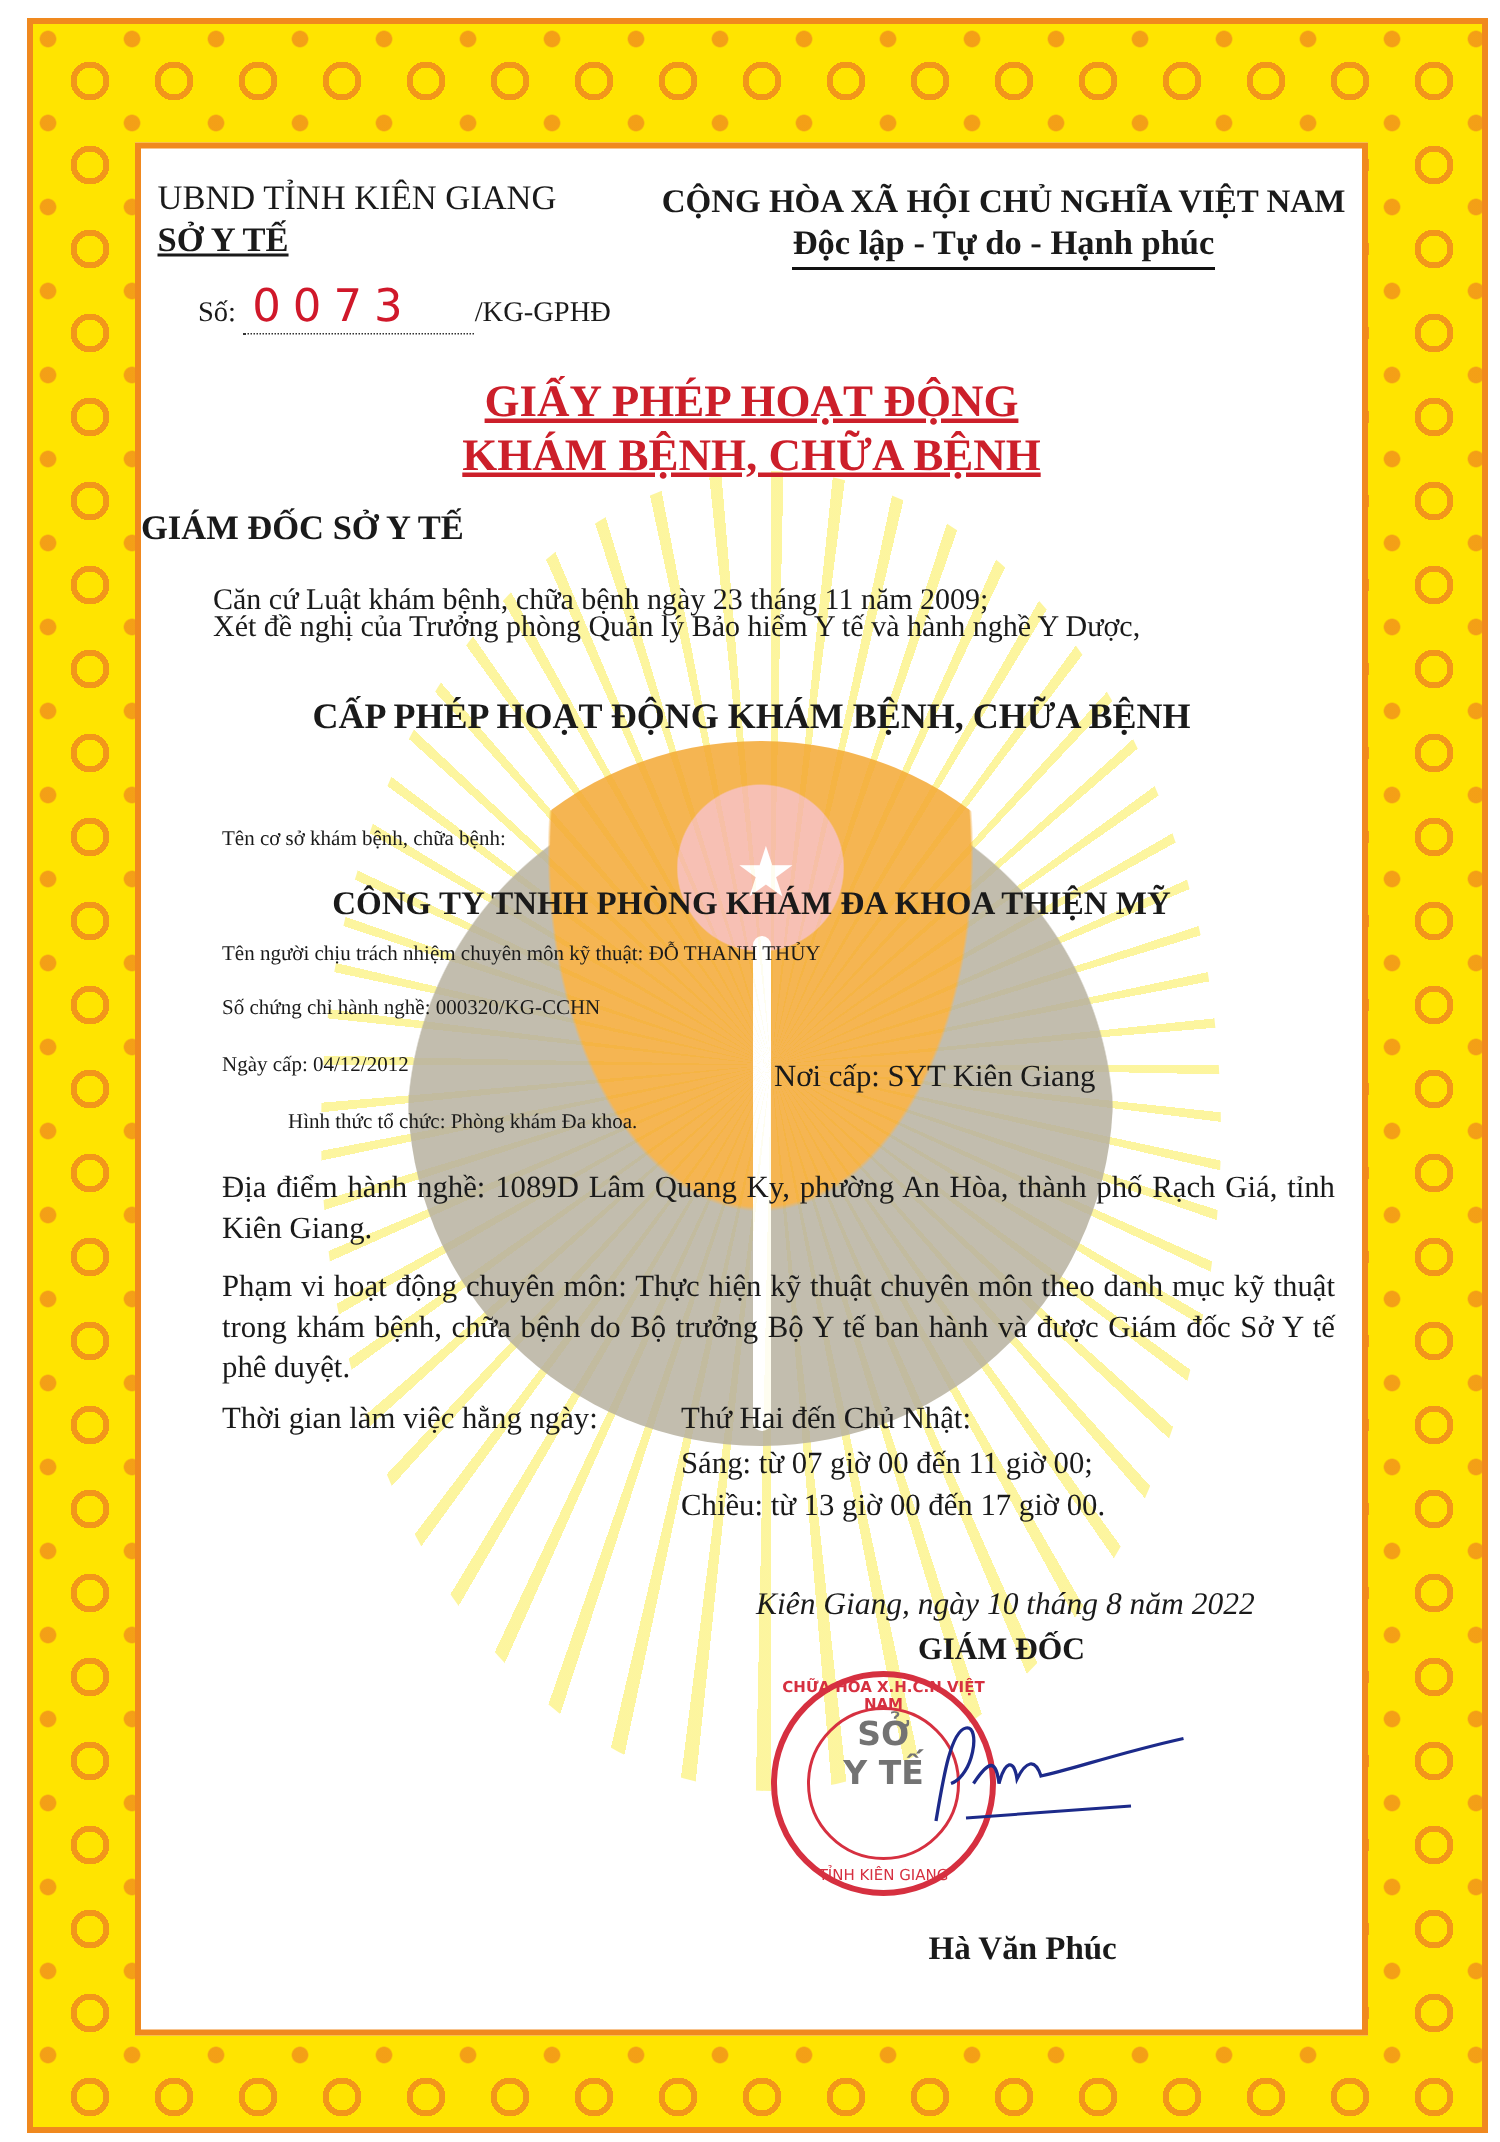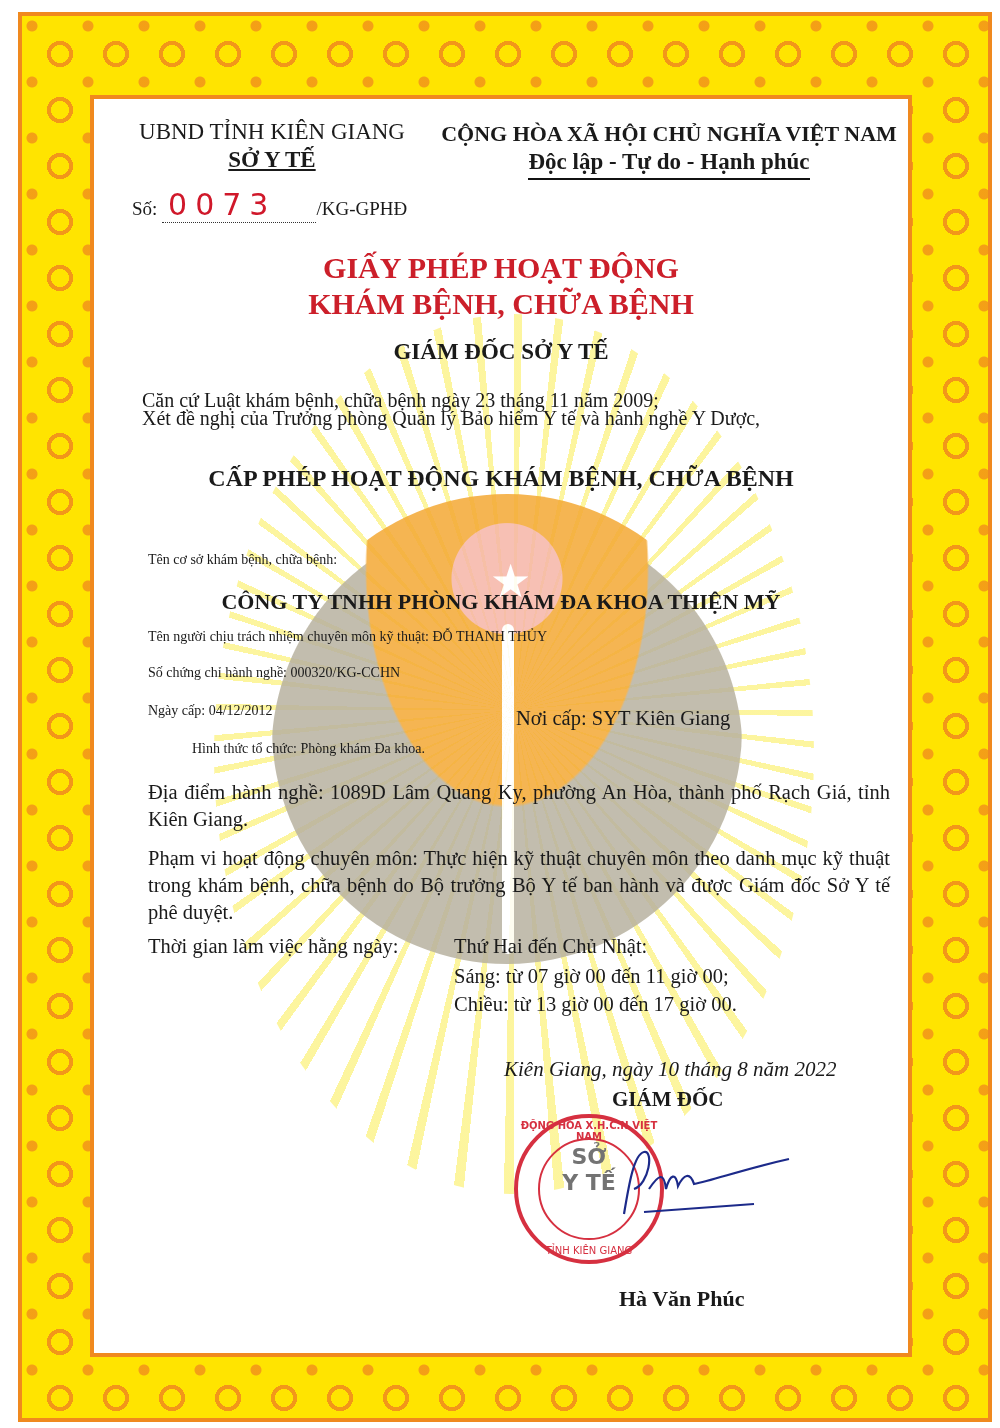--- a/index.html
+++ b/index.html
@@ -49,30 +49,30 @@
   }
   .emblem-star {
     position: absolute; left: 218px; top: 60px; font-size: 46px; color: #ffffff;
   }
   .caduceus {
     position: absolute; left: 230px; top: 130px; width: 12px; height: 330px;
     background: #ffffff; border-radius: 6px;
   }
   .content { position: absolute; left: 0; top: 0; width: 100%; height: 100%; }
 
-  .hdr-left { position: absolute; left: 28px; top: 20px; width: 300px; text-align: center; font-size: 23px; }
+  .hdr-left { position: absolute; left: 11px; top: 20px; width: 300px; font-size: 23px; }
   .hdr-left .dept { font-weight: bold; text-decoration: underline; margin-top: 2px; }
   .hdr-right { position: absolute; left: 340px; top: 22px; width: 470px; text-align: center; font-size: 22px; font-weight: bold; }
   .hdr-right .motto { display: inline-block; border-bottom: 2px solid #111; padding-bottom: 3px; margin-top: 2px; font-size: 23px; }
   .docno { position: absolute; left: 38px; top: 88px; font-size: 19px; }
   .docno .num { color: #d0182a; font-family: "DejaVu Sans", sans-serif; font-size: 30px; letter-spacing: 8px; border-bottom: 1px dotted #333; padding: 0 40px 0 6px; }
 
-  .title { position: absolute; left: 0; width: 100%; text-align: center; color: #cc1f2a; font-weight: bold; font-size: 30px; }
+  .title { position: absolute; left: 0; width: 100%; text-align: center; color: #cc1f2a; font-weight: bold; font-size: 30px; text-decoration: underline; }
   .t1 { top: 152px; } .t2 { top: 188px; }
-  .subtitle { position: absolute; top: 240px; left: 0; width: 100%; text-align: center; font-weight: bold; font-size: 23px; }
+  .subtitle { position: absolute; top: 240px; left: 0; width: 100%; font-weight: bold; font-size: 23px; }
   .basis { position: absolute; left: 48px; font-size: 20px; }
   .b1 { top: 290px; } .b2 { top: 308px; }
   .grant { position: absolute; top: 366px; left: 0; width: 100%; text-align: center; font-weight: bold; font-size: 24px; }
 
   .field { position: absolute; left: 54px; font-size: 14px; }
   .f-label-only { top: 453px; }
   .company { position: absolute; top: 490px; left: 0; width: 100%; text-align: center; font-weight: bold; font-size: 22px; }
   .f1 { top: 530px; } .f2 { top: 566px; } .f3 { top: 604px; } .f5 { top: 642px; margin-left: 44px; }
   .f3b { position: absolute; left: 422px; top: 608px; font-size: 20.5px; }
   .para { position: absolute; left: 54px; width: 742px; font-size: 20.5px; text-align: justify; text-align-last: left; line-height: 27px; }
@@ -143,21 +143,21 @@
     <div class="para p-addr">Địa điểm hành nghề: 1089D Lâm Quang Ky, phường An Hòa, thành phố Rạch Giá, tỉnh Kiên Giang.</div>
     <div class="para p-scope">Phạm vi hoạt động chuyên môn: Thực hiện kỹ thuật chuyên môn theo danh mục kỹ thuật trong khám bệnh, chữa bệnh do Bộ trưởng Bộ Y tế ban hành và được Giám đốc Sở Y tế phê duyệt.</div>
     <div class="hours-label">Thời gian làm việc hằng ngày:</div>
     <div class="hours h1">Thứ Hai đến Chủ Nhật:</div>
     <div class="hours h2">Sáng: từ 07 giờ 00 đến 11 giờ 00;</div>
     <div class="hours h3">Chiều: từ 13 giờ 00 đến 17 giờ 00.</div>
 
     <div class="place-date">Kiên Giang, ngày 10 tháng 8 năm 2022</div>
     <div class="sign-title">GIÁM ĐỐC</div>
     <div class="seal">
-      <div class="seal-ring-top">ĐỘNG HÒA X.H.C.N VIỆT NAM</div>
+      <div class="seal-ring-top">CHỮA HÒA X.H.C.N VIỆT NAM</div>
       <div class="seal-inner"></div>
       <div class="seal-text">
         <div>SỞ</div>
         <div>Y TẾ</div>
       </div>
       <div class="seal-ring-bottom">TỈNH KIÊN GIANG</div>
     </div>
     <svg class="signature" viewBox="0 0 190 80">
       <path d="M20 70 C 25 40, 30 10, 40 8 C 50 6, 45 40, 30 45 M 45 45 C 55 30, 60 28, 62 45 C 66 30, 72 28, 74 42 C 80 30, 86 28, 90 40 C 110 36, 140 25, 185 15" stroke="#1c2a8a" stroke-width="2.2" fill="none"></path>
       <path d="M40 68 L 150 60" stroke="#1c2a8a" stroke-width="2" fill="none"></path>

